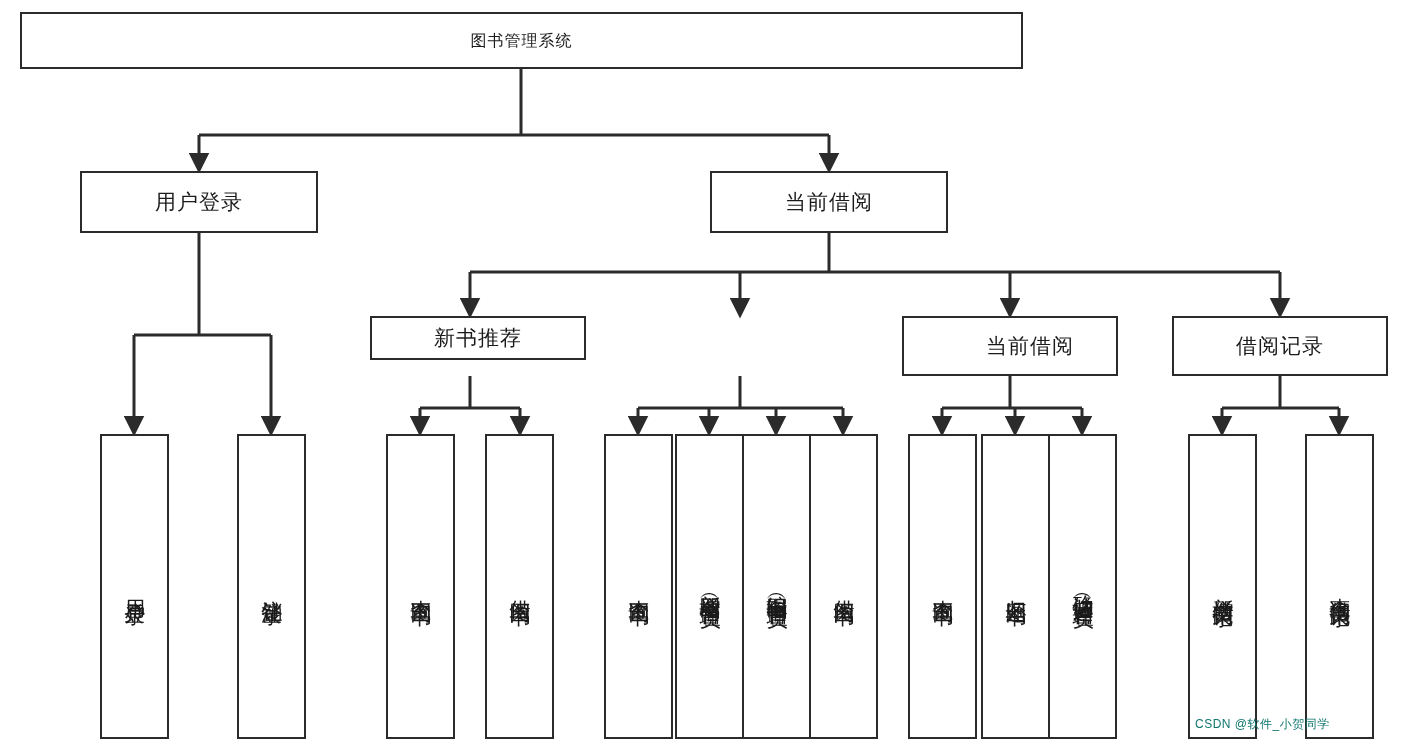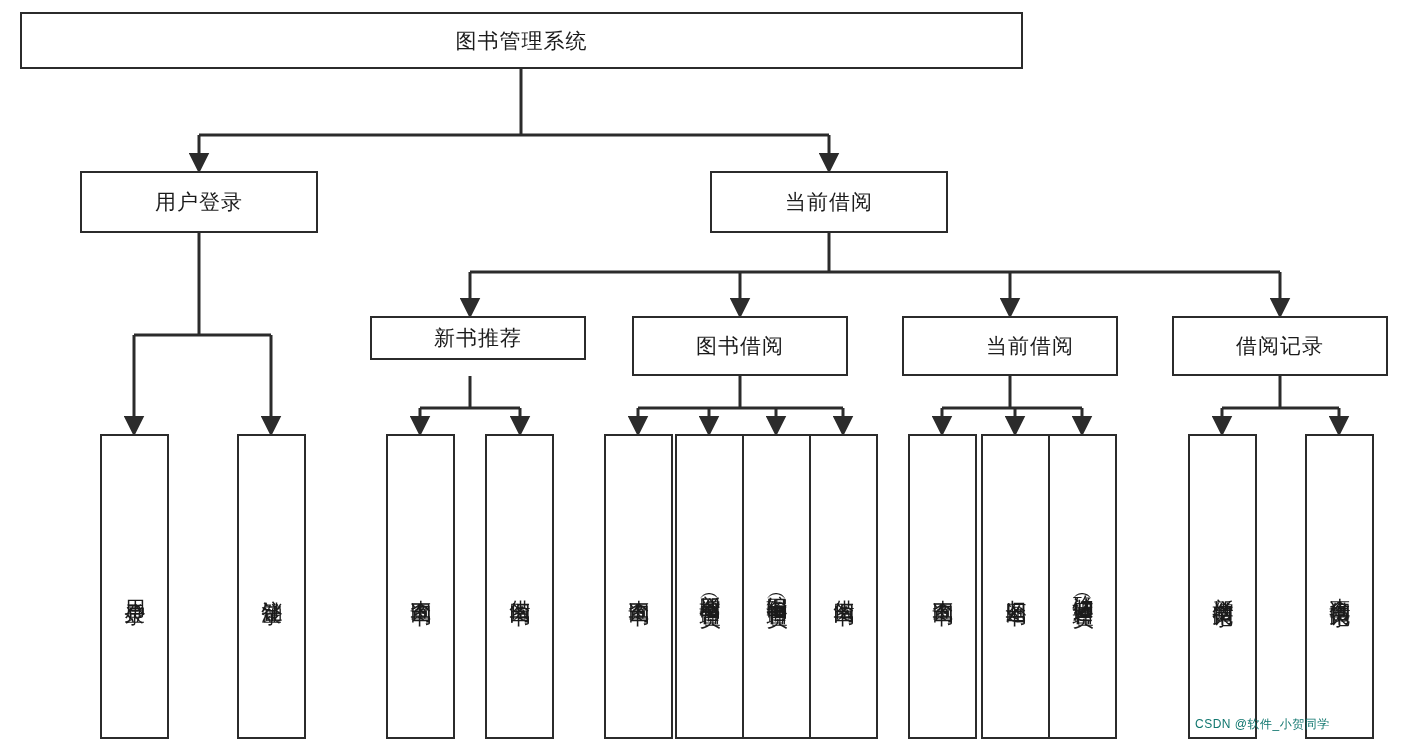--- a/index.html
+++ b/index.html
@@ -38,21 +38,21 @@
     display: block;
     text-align: center;
     line-height: 1.12;
   }
   
   .node.horiz .lbl {
     font-size: 21px;
     letter-spacing: 1px;
     white-space: nowrap;
   }
-  .node.root .lbl { font-size: 21px; }
+  .node.root .lbl { font-size: 16px; }
   
   .node.vert {
     align-items: center;
     justify-content: center;
     padding: 6px 0;
   }
   .node.vert .lbl {
     writing-mode: vertical-rl;
     text-orientation: upright;
     font-size: 21px;
@@ -130,23 +130,20 @@
   <div class="node horiz" style="left:80px; top:171px; width:238px; height:62px;">
     <span class="lbl">用户登录</span>
   </div>
   <div class="node horiz" style="left:710px; top:171px; width:238px; height:62px;">
     <span class="lbl">当前借阅</span>
   </div>
 
   <div class="node horiz" style="left:370px; top:316px; width:216px; height:44px;">
     <span class="lbl">新书推荐</span>
   </div>
-  <div class="node horiz" style="left:632px; top:316px; width:216px; height:60px;">
-    <span class="lbl">图书借阅</span>
-  </div>
   <div class="node horiz" style="left:902px; top:316px; width:216px; height:60px;padding-left:40px;">
     <span class="lbl">当前借阅</span>
   </div>
   <div class="node horiz" style="left:1172px; top:316px; width:216px; height:60px;align-items:center;">
     <span class="lbl">借阅记录</span>
   </div>
 
   <div class="node vert" style="left:100px; top:434px; width:69px; height:305px;">
     <span class="lbl">用户登录</span>
   </div>

